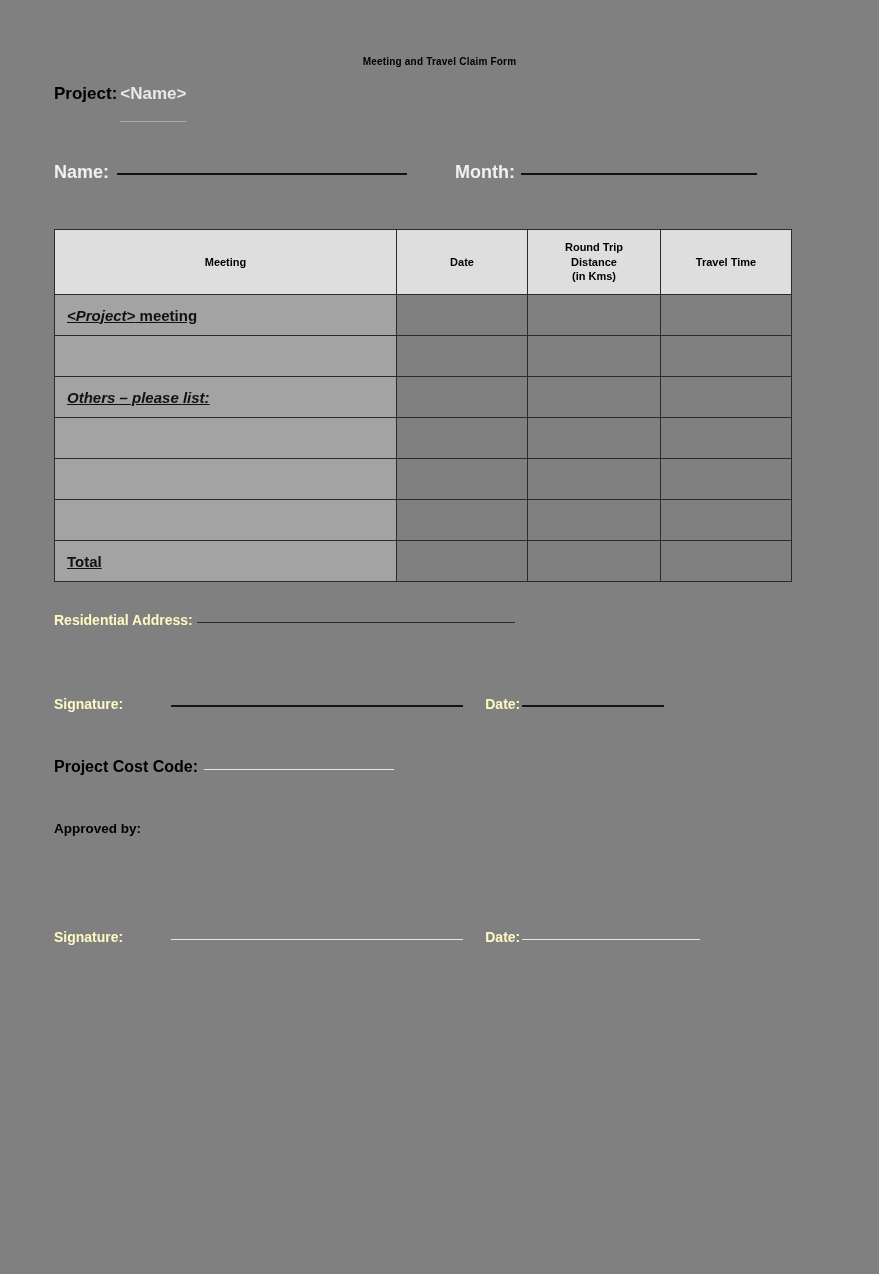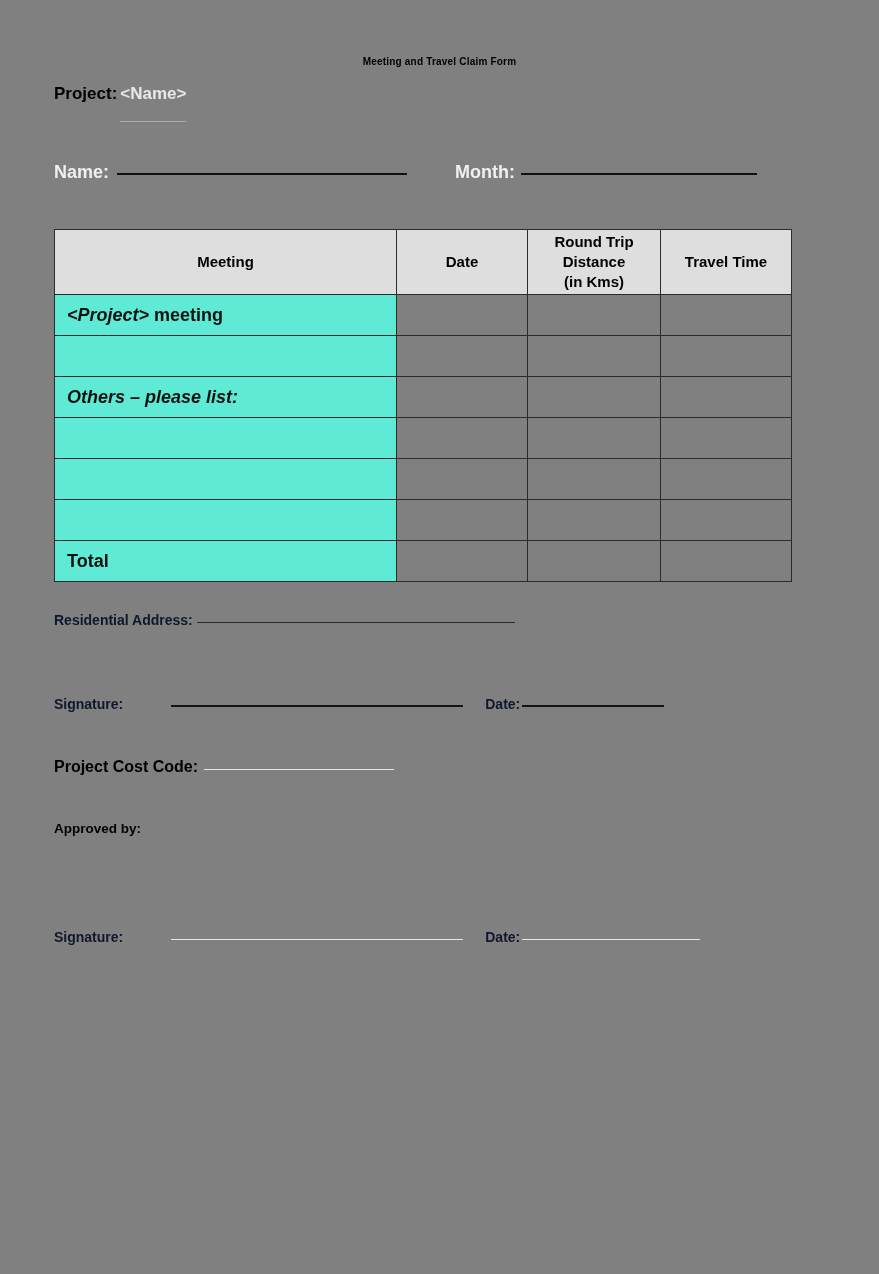--- a/index.html
+++ b/index.html
@@ -84,55 +84,56 @@
   .claim-table th,
   .claim-table td {
     border: 1px solid #2b2b2b;
     padding: 0;
     vertical-align: middle;
   }
   .claim-table thead th {
     background: #dedede;
     height: 64px;
     font-weight: bold;
-    font-size: 15px;
+    font-size: 11px;
     text-align: center;
     line-height: 1.35;
     color: #000;
   }
   .col-meeting { width: 342px; }
   .col-date    { width: 131px; }
   .col-dist    { width: 133px; }
   .col-time    { width: 131px; }
 
   .claim-table tbody td.meeting-cell {
-    background: #5eead4;
+    background: #a3a3a3;
     height: 40px;
     padding: 0 12px;
-    font-size: 18px;
+    font-size: 15px;
     font-weight: bold;
     color: #111;
     text-align: left;
+    text-decoration: underline;
   }
   .claim-table tbody td.data-cell {
     background: #808080;
     height: 40px;
   }
   .meeting-cell.total-cell {
     text-align: right;
   }
   .bi { font-style: italic; font-weight: bold; }
 
   
   .field {
     position: absolute;
     white-space: nowrap;
     font-weight: bold;
   }
-  .field .lbl-white { color: #0f172a; text-align: right; }
+  .field .lbl-white { color: #fef9c3; text-align: right; }
   .field .lbl-black { color: #000; }
 
   .rule {
     display: inline-block;
     vertical-align: 2px;
   }
   .rule-dark2 { border-bottom: 2px solid #141414; }
   .rule-thin  { border-bottom: 1px solid #2b2b2b; }
   .rule-light-thin { border-bottom: 1px solid #e6e6e6; }
 

